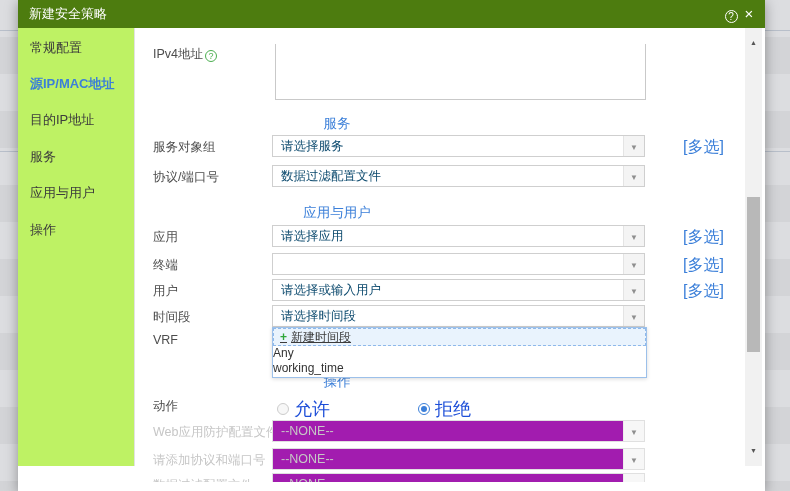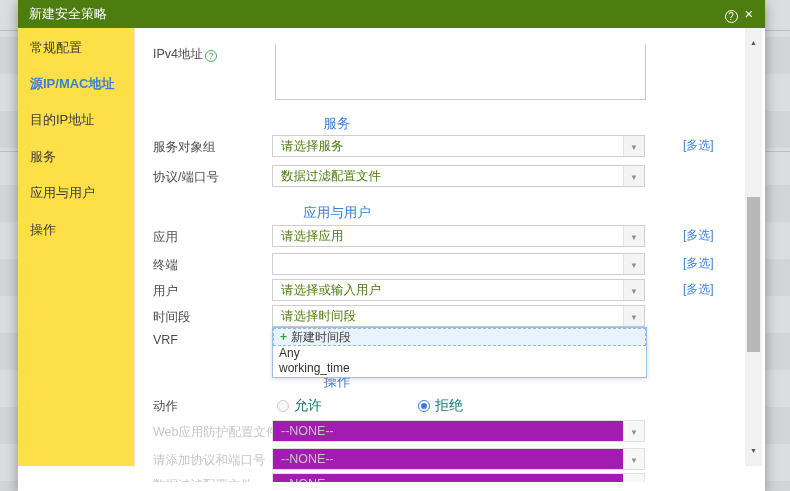--- a/index.html
+++ b/index.html
@@ -14,63 +14,63 @@
   .dlg-header { position:absolute; left:0; top:0; width:747px; height:28px;
     background:#4d7c0f; color:#fff; font-size:13px; line-height:28px; padding-left:11px; }
   .hdr-icon { position:absolute; top:0; height:28px; line-height:28px; color:#fff;
     font-size:13px; text-align:center; width:16px; cursor:pointer; }
   .hdr-help { right:26px; }
   .hdr-close { right:8px; font-size:15px; }
   .help-circle { display:inline-block; width:13px; height:13px; border:1px solid #fff;
     border-radius:50%; line-height:12px; font-size:10px; vertical-align:-2px; }
 
   .sidebar { position:absolute; left:0; top:28px; width:117px; height:438px;
-    border-right:1px solid #e2e2e2; background:#fde047; }
+    border-right:1px solid #e2e2e2; background:#bef264; }
   .side-item { position:absolute; left:12px; font-size:13px; color:#3c3c3c; cursor:pointer; white-space:nowrap; }
   .side-item.active { color:#3b7fd9; font-weight:bold; }
 
   .scrollarea { position:absolute; left:118px; top:44px; width:609px; height:438px;
     overflow:hidden; background:#fff; }
   .f-label { position:absolute; left:17px; font-size:12.5px; color:#4d4d4d; white-space:nowrap; }
   .f-label.disabled { color:#c6c6c6; }
   .q-icon { display:inline-block; width:12px; height:12px; border:1px solid #4caf50;
     border-radius:50%; color:#4caf50; font-size:9px; line-height:11px; text-align:center;
     vertical-align:-1px; margin-left:2px; }
   .section-title { position:absolute; left:76px; width:250px; text-align:center;
     font-size:13.5px; color:#3b7fd9; z-index:1; }
   .ipv4-box { position:absolute; left:139px; top:0; width:371px; height:56px;
     border:1px solid #c9c9c9; border-top:none; background:#fff; }
 
   .sel { position:absolute; left:136px; width:373px; height:22px;
     border:1px solid #cfcfcf; background:#fff; cursor:pointer; }
-  .sel .ph { position:absolute; left:8px; top:0; line-height:20px; font-size:12.5px; color:#4d7c0f; white-space:nowrap; }
+  .sel .ph { position:absolute; left:8px; top:0; line-height:20px; font-size:12.5px; color:#0c4a6e; white-space:nowrap; }
   .sel .arrow-zone { position:absolute; right:0; top:0; width:21px; height:20px;
     background:#f4f4f4; border-left:1px solid #e4e4e4; text-align:center; }
   .sel .arrow-zone span { font-size:8px; color:#8f8f8f; line-height:20px; }
   .sel.disabled { border-color:#e0e0e0; background:#a21caf; cursor:default; }
   .sel.disabled .ph { color:#c6c6c6; }
   .sel.disabled .arrow-zone { background:#f7f7f7; border-left-color:#ededed; }
-  .multi-link { position:absolute; left:516px; font-size:12px; color:#3b7fd9; cursor:pointer;padding-left:31px; }
+  .multi-link { position:absolute; left:516px; font-size:16px; color:#3b7fd9; cursor:pointer;padding-left:31px; }
 
   .dropdown-panel { position:absolute; left:136px; top:283px; width:375px; height:51px;
     border:1px solid #9cc0ea; background:#fff; z-index:5; box-shadow:0 1px 4px rgba(0,0,0,.15); }
   .dd-create { position:relative; height:18px; margin:0; background:#e9f3fd;
     border:1px dashed #8fb9ea; font-size:12px; color:#3c3c3c; line-height:16px;
-    padding-left:6px; cursor:pointer; white-space:nowrap; }
+    padding-left:6px; cursor:pointer; white-space:nowrap;text-decoration:underline; }
   .dd-create .plus { color:#2ea63a; font-weight:bold; margin-right:4px; }
-  .dd-item { height:15px; font-size:12px; color:#333; line-height:15px; padding-left:6px; cursor:pointer; white-space:nowrap; }
+  .dd-item { height:15px; font-size:12px; color:#333; line-height:15px; cursor:pointer; white-space:nowrap; }
 
   .radio-row { position:absolute; top:353px; display:flex; }
   .radio-opt { display:flex; align-items:center; cursor:pointer; }
   .radio-circle { width:12px; height:12px; border-radius:50%; border:1px solid #ccc;
     background:#f7f7f7; margin-right:5px; position:relative; }
   .radio-circle.checked { border-color:#3b7fd9; background:#fff; }
   .radio-circle.checked::after { content:""; position:absolute; left:2px; top:2px;
     width:6px; height:6px; border-radius:50%; background:#3b7fd9; }
-  .radio-label { font-size:14px; color:#0f766e; }
+  .radio-label { font-size:18px; color:#1d4ed8; }
 
   .scrollbar { position:absolute; left:727px; top:28px; width:17px; height:438px; background:#f1f1f1; }
   .sb-arrow { position:absolute; left:0; width:17px; height:14px; text-align:center;
     font-size:7px; color:#555; line-height:14px; cursor:pointer; }
   .sb-up { top:8px; } .sb-down { bottom:8px; }
   .sb-thumb { position:absolute; left:2px; top:169px; width:13px; height:155px;
     background:#b8b8b8; cursor:grab; }
 </style>
 </head>
 <body>

